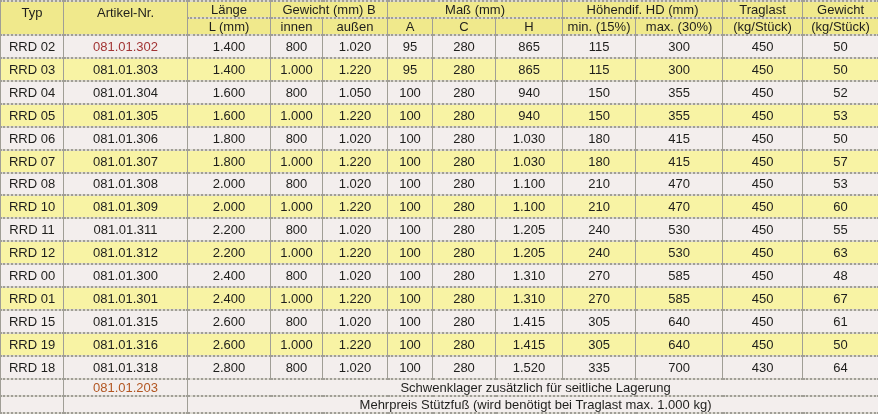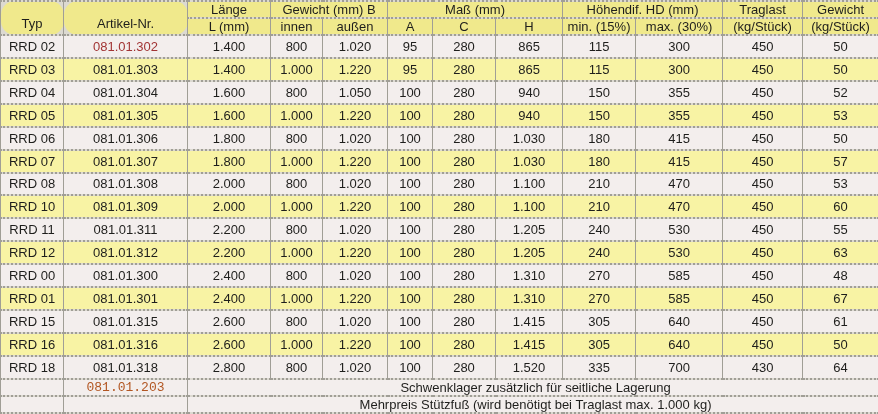--- a/index.html
+++ b/index.html
@@ -40,30 +40,29 @@
     background: var(--row-white-bg);
     overflow: hidden;
     white-space: nowrap;
     text-align: center;
   }
   table.spec thead th {
     background: var(--header-bg);
   }
   thead th.vtop {
     vertical-align: top;
-    padding-top: 14px;
-    border-radius: 14px;
+    padding-top: 3px;
   }
   thead th.bold { font-weight: normal; }
   tbody tr.hl td { background: var(--row-yellow-bg); }
   tfoot td { background: var(--row-yellow-bg); }
   td.a-left  { text-align: left;  padding-left: 6px; margin-top: 18px; }
   td.a-right { text-align: right; padding-right: 6px; }
   td.red    { color: var(--article-red); }
-  td.orange { color: var(--article-orange); font-family: Liberation Mono, monospace; }
+  td.orange { color: var(--article-orange); }
   tfoot td.note { text-align: center; padding-left: 9px; }
 </style>
 </head>
 <body>
 
 <div class="page">
   <table class="spec">
     <colgroup>
       <col style="width:63px">
         <col style="width:124px">
@@ -279,21 +278,21 @@
     <td>1.020</td>
     <td>100</td>
     <td>280</td>
     <td>1.415</td>
     <td>305</td>
     <td>640</td>
     <td>450</td>
     <td>61</td>
   </tr>
         <tr class="hl">
-    <td class="a-left">RRD 16</td>
+    <td class="a-left">RRD 19</td>
     <td>081.01.316</td>
     <td>2.600</td>
     <td class="a-right">1.000</td>
     <td>1.220</td>
     <td>100</td>
     <td>280</td>
     <td>1.415</td>
     <td>305</td>
     <td>640</td>
     <td>450</td>

